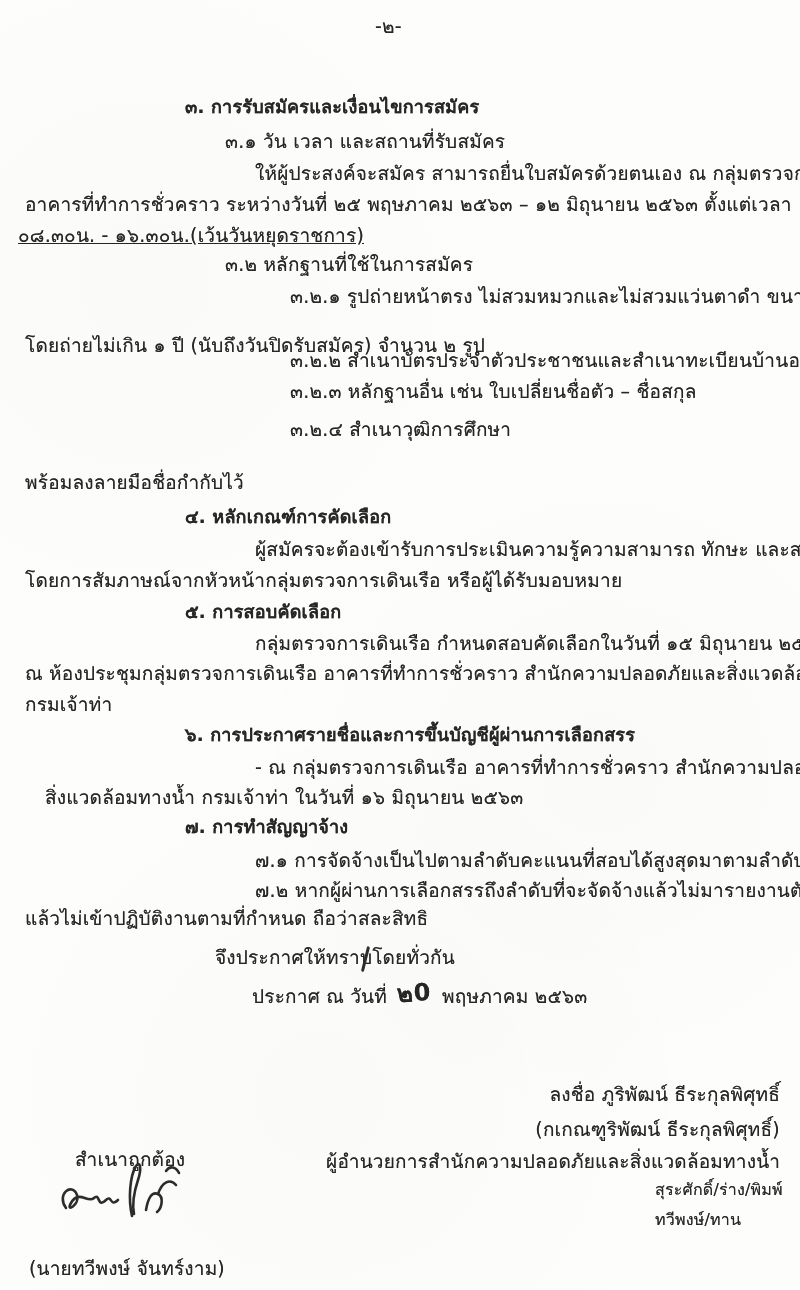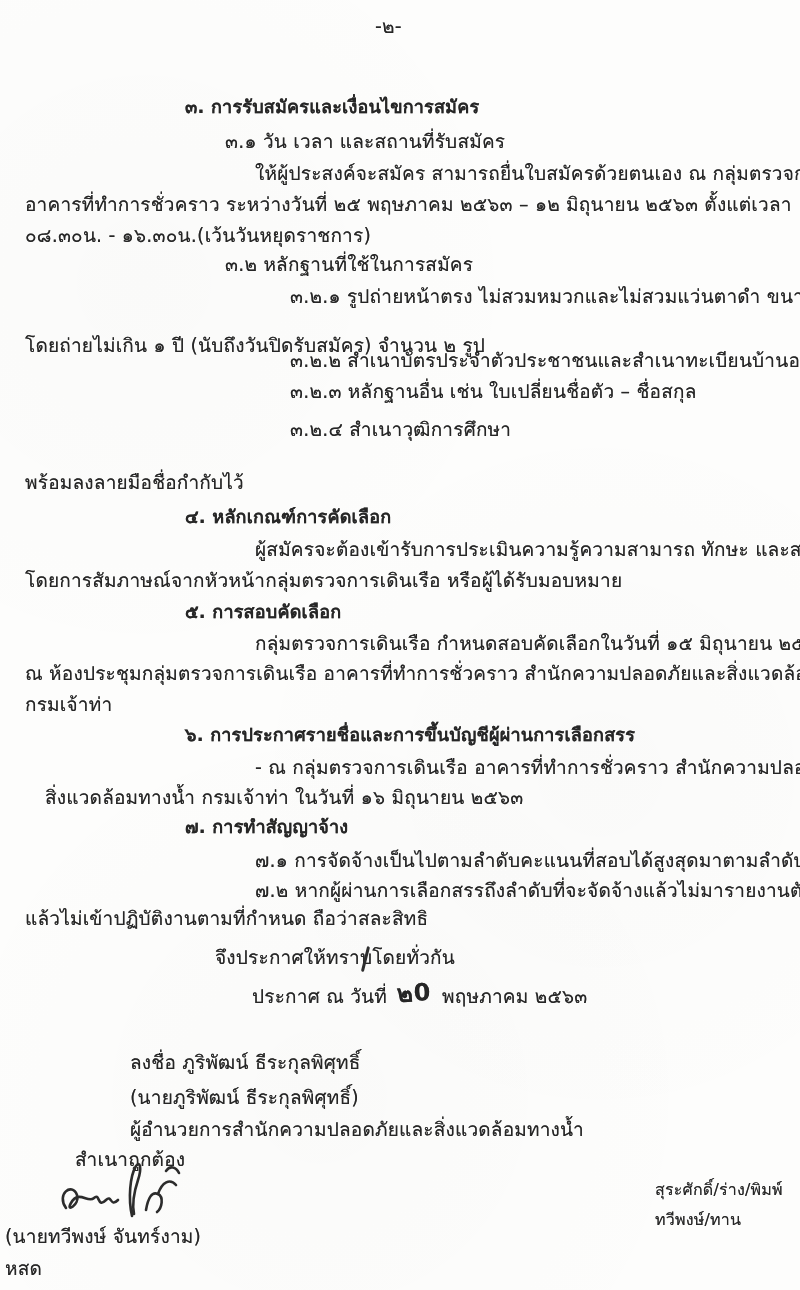--- a/index.html
+++ b/index.html
@@ -21,21 +21,21 @@
   }
   .ln{
     position:absolute;
     font-size:19px;
     line-height:1.5;
     white-space:nowrap;
     letter-spacing:0.2px;
     text-shadow:0 0 0.5px rgba(20,20,20,0.55);
   }
   .hd{font-weight:bold;font-size:18px;}
-  .center-block{text-align:left;}
+  .center-block{text-align:right;margin-top:32px;}
   .handwritten-day{
     display:inline-block;
     font-size:24px;
     font-weight:bold;
     transform:rotate(-4deg) translateY(-2px);
     letter-spacing:1px;
     padding:0 4px;
   }
   .pen-stroke{
     position:absolute;
@@ -52,21 +52,21 @@
 <body>
 
 <div class="page">
 
   <div class="ln" style="left:375px;top:12px;">-๒-</div>
 
   <div class="ln hd" style="left:185px;top:93px;">๓.  การรับสมัครและเงื่อนไขการสมัคร</div>
   <div class="ln" style="left:225px;top:127px;">๓.๑ วัน เวลา และสถานที่รับสมัคร</div>
   <div class="ln" style="left:255px;top:159px;">ให้ผู้ประสงค์จะสมัคร สามารถยื่นใบสมัครด้วยตนเอง ณ กลุ่มตรวจการเดินเรือ</div>
   <div class="ln" style="left:25px;top:190px;">อาคารที่ทำการชั่วคราว ระหว่างวันที่ ๒๕ พฤษภาคม ๒๕๖๓ – ๑๒ มิถุนายน ๒๕๖๓ ตั้งแต่เวลา</div>
-  <div class="ln" style="left:25px;top:221px;">๐๘.๓๐น. - ๑๖.๓๐น.(เว้นวันหยุดราชการ)</div>
+  <div class="ln" style="left:18px;top:221px;text-decoration:underline;">๐๘.๓๐น. - ๑๖.๓๐น.(เว้นวันหยุดราชการ)</div>
 
   <div class="ln" style="left:225px;top:250px;">๓.๒ หลักฐานที่ใช้ในการสมัคร</div>
   <div class="ln" style="left:290px;top:282px;">๓.๒.๑ รูปถ่ายหน้าตรง ไม่สวมหมวกและไม่สวมแว่นตาดำ ขนาด ๑ x ๑.๕ นิ้ว</div>
   <div class="ln" style="left:25px;top:331px;">โดยถ่ายไม่เกิน ๑ ปี (นับถึงวันปิดรับสมัคร) จำนวน ๒ รูป</div>
   <div class="ln" style="left:290px;top:346px;">๓.๒.๒ สำเนาบัตรประจำตัวประชาชนและสำเนาทะเบียนบ้านอย่างละ ๑ ฉบับ</div>
   <div class="ln" style="left:290px;top:377px;">๓.๒.๓ หลักฐานอื่น เช่น ใบเปลี่ยนชื่อตัว – ชื่อสกุล</div>
   <div class="ln" style="left:290px;top:407px;margin-top:8px;">๓.๒.๔ สำเนาวุฒิการศึกษา</div>
 
   <div class="ln" style="left:25px;top:468px;">พร้อมลงลายมือชื่อกำกับไว้</div>
 
@@ -91,21 +91,21 @@
   <div class="ln" style="left:215px;top:943px;">จึงประกาศให้ทราบโดยทั่วกัน</div>
 
   <div class="ln" style="left:252px;top:977px;">
     <span>ประกาศ  ณ  วันที่</span>
     <span class="handwritten-day">๒0</span>
     <span>พฤษภาคม  ๒๕๖๓</span>
   </div>
   <div class="pen-stroke"></div>
 
   <div class="ln center-block" style="left:130px;top:1048px;width:650px;">ลงชื่อ   ภูริพัฒน์   ธีระกุลพิศุทธิ์</div>
-  <div class="ln center-block" style="left:130px;top:1083px;width:650px;">(นายภูริพัฒน์   ธีระกุลพิศุทธิ์)</div>
+  <div class="ln center-block" style="left:130px;top:1083px;width:650px;">(กเกณฑูริพัฒน์   ธีระกุลพิศุทธิ์)</div>
   <div class="ln center-block" style="left:130px;top:1115px;width:650px;">ผู้อำนวยการสำนักความปลอดภัยและสิ่งแวดล้อมทางน้ำ</div>
 
   <div class="ln" style="left:75px;top:1145px;">สำเนาถูกต้อง</div>
 
   <svg class="sig-svg" width="140" height="72" viewBox="0 0 140 72">
     <g fill="none" stroke="#2c2c2c" stroke-width="2.6" stroke-linecap="round" stroke-linejoin="round">
       <path d="M14,50 C4,36 20,24 25,37 C28,47 13,55 19,45 C27,31 36,46 42,40 C48,34 45,51 54,42 C60,36 58,50 66,42"></path>
       <path d="M80,58 C76,40 78,18 84,8 C88,2 90,10 86,22 C82,34 80,46 82,56"></path>
       <path d="M94,52 C96,40 100,33 106,36 C112,39 110,50 105,54"></path>
       <path d="M106,36 C110,24 118,20 124,27"></path>

